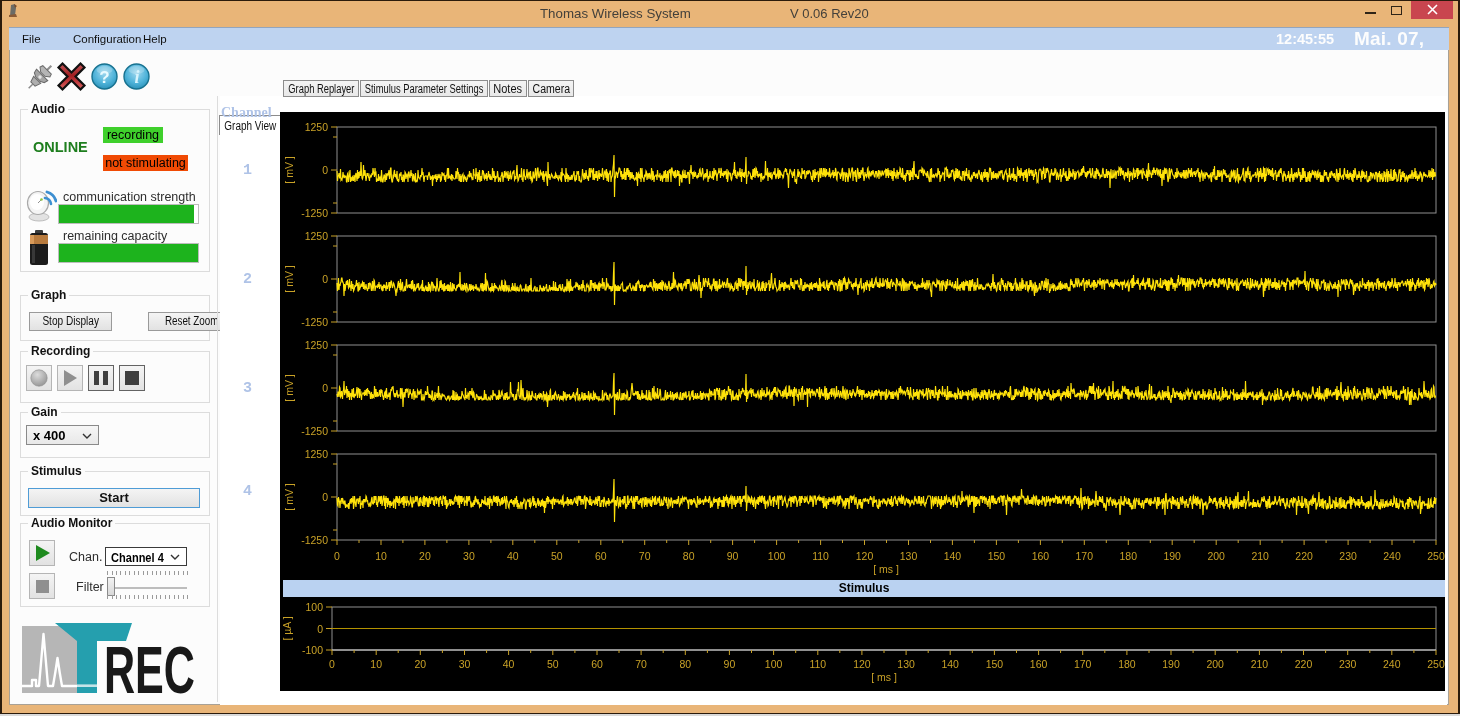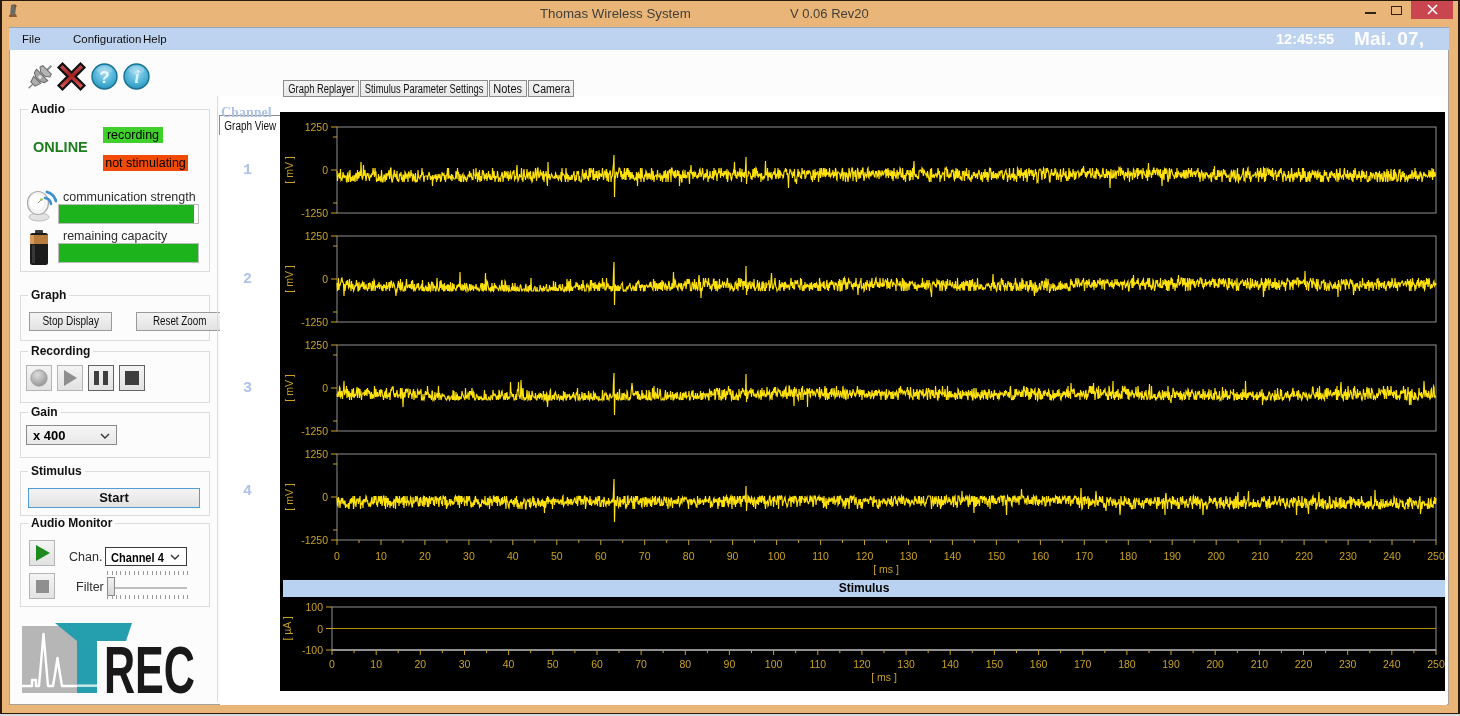--- a/index.html
+++ b/index.html
@@ -111,21 +111,21 @@
 <rect x="3" y="6" width="4" height="9" fill="#d89a5a"></rect>
 <rect x="5" y="16" width="3" height="18" fill="#383838"></rect>
 </svg>
 <div class="abs" style="left:63px;top:229px;font-size:12.5px;color:#2e2e2e">remaining capacity</div>
 <div class="abs" style="left:58px;top:243px;width:141px;height:20px;border:1px solid #bcbcbc;background:#1db31d"></div>
 
 <div class="grp" style="left:20px;top:295px;width:190px;height:46px">
     <span class="grplab">Graph</span>
   </div>
 <div class="btn" style="left:29px;top:312px;width:83px;height:19px;line-height:17px"><span class="t" style="transform:scaleX(0.84)">Stop Display</span></div>
-<div class="btn" style="left:136px;top:312px;width:88px;height:19px;line-height:17px"><span class="t" style="transform:scaleX(0.82)">Reset Zoom</span></div>
+<div class="btn" style="left:148px;top:312px;width:88px;height:19px;line-height:17px"><span class="t" style="transform:scaleX(0.82)">Reset Zoom</span></div>
 
 <div class="grp" style="left:20px;top:351px;width:190px;height:52px">
     <span class="grplab">Recording</span>
   </div>
 <div class="btn" style="left:26px;top:365px;width:26px;height:26px;border-color:#b5b5b5">
   <svg width="18" height="18" viewBox="0 0 18 18" style="margin-top:3px">
       <defs>
         <radialGradient id="rc" cx="0.4" cy="0.3" r="0.8">
           <stop offset="0" stop-color="#dcdcdc"></stop>
           <stop offset="1" stop-color="#8f8f8f"></stop>
@@ -141,21 +141,21 @@
   <div style="position:absolute;left:5px;top:5px;width:5px;height:14px;background:#3e3e3e"></div>
   <div style="position:absolute;left:14px;top:5px;width:5px;height:14px;background:#3e3e3e"></div>
   </div>
 <div class="btn" style="left:119px;top:365px;width:26px;height:26px;border-color:#636363">
   <div style="position:absolute;left:5px;top:5px;width:14px;height:14px;background:#3e3e3e"></div>
   </div>
 
 <div class="grp" style="left:20px;top:412px;width:190px;height:46px">
     <span class="grplab">Gain</span>
   </div>
-<div class="abs" style="left:26px;top:425px;width:91px;height:20px;border:1px solid #8a8a8a;background:linear-gradient(#f6f6f6,#e8e8e8)">
+<div class="abs" style="left:26px;top:425px;width:73px;height:20px;border:1px solid #8a8a8a;background:linear-gradient(#f6f6f6,#e8e8e8)">
   <span style="position:absolute;left:6px;top:2px;font-size:13px;font-weight:bold">x 400</span>
     <svg width="10" height="6" viewBox="0 0 10 6" style="position:absolute;right:6px;top:7px">
       <path d="M1 1 L5 5 L9 1" fill="none" stroke="#333" stroke-width="1.4"></path>
     </svg>
   </div>
 
 <div class="grp" style="left:20px;top:471px;width:190px;height:45px">
     <span class="grplab">Stimulus</span>
   </div>
 <div class="btn" style="left:28px;top:488px;width:172px;height:20px;line-height:18px;border-color:#4f9cd6;font-weight:bold;font-size:13px">Start</div>

